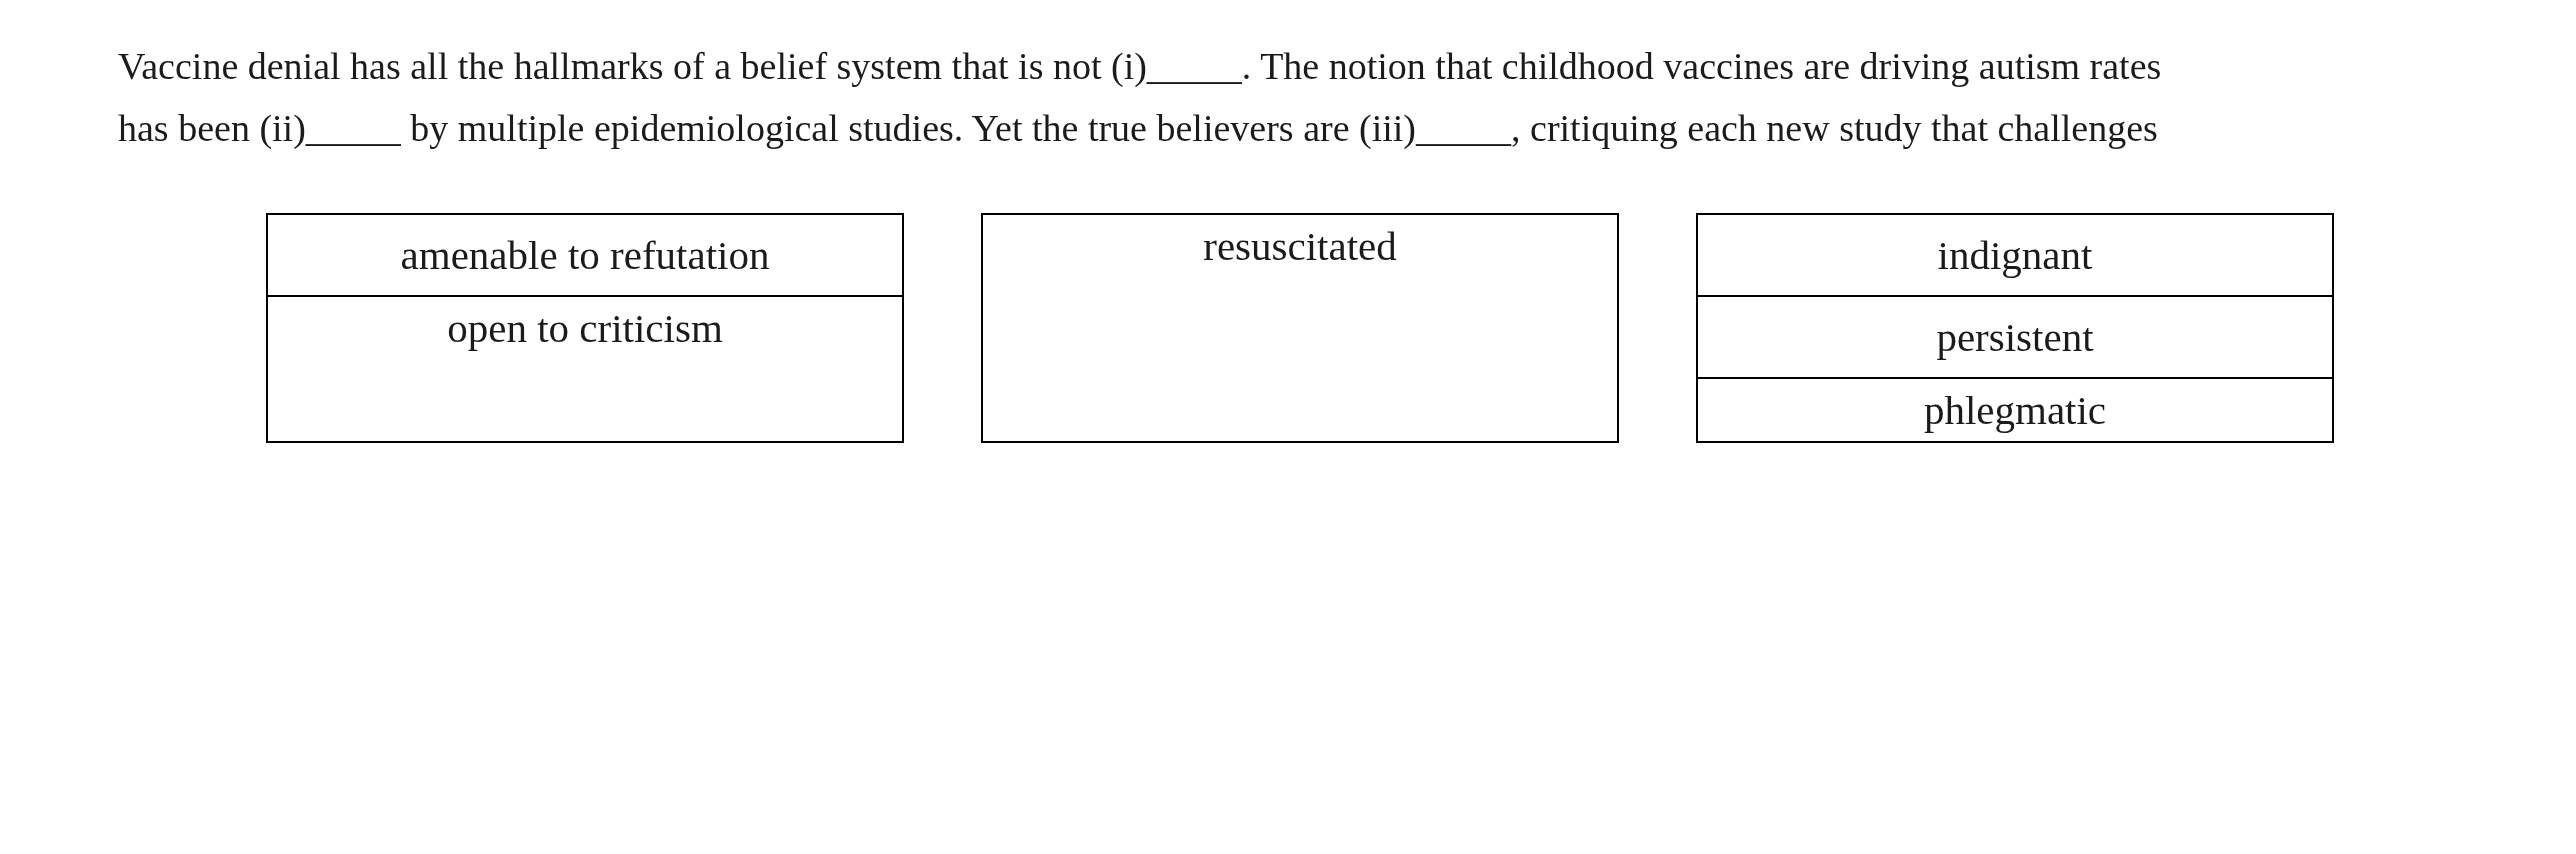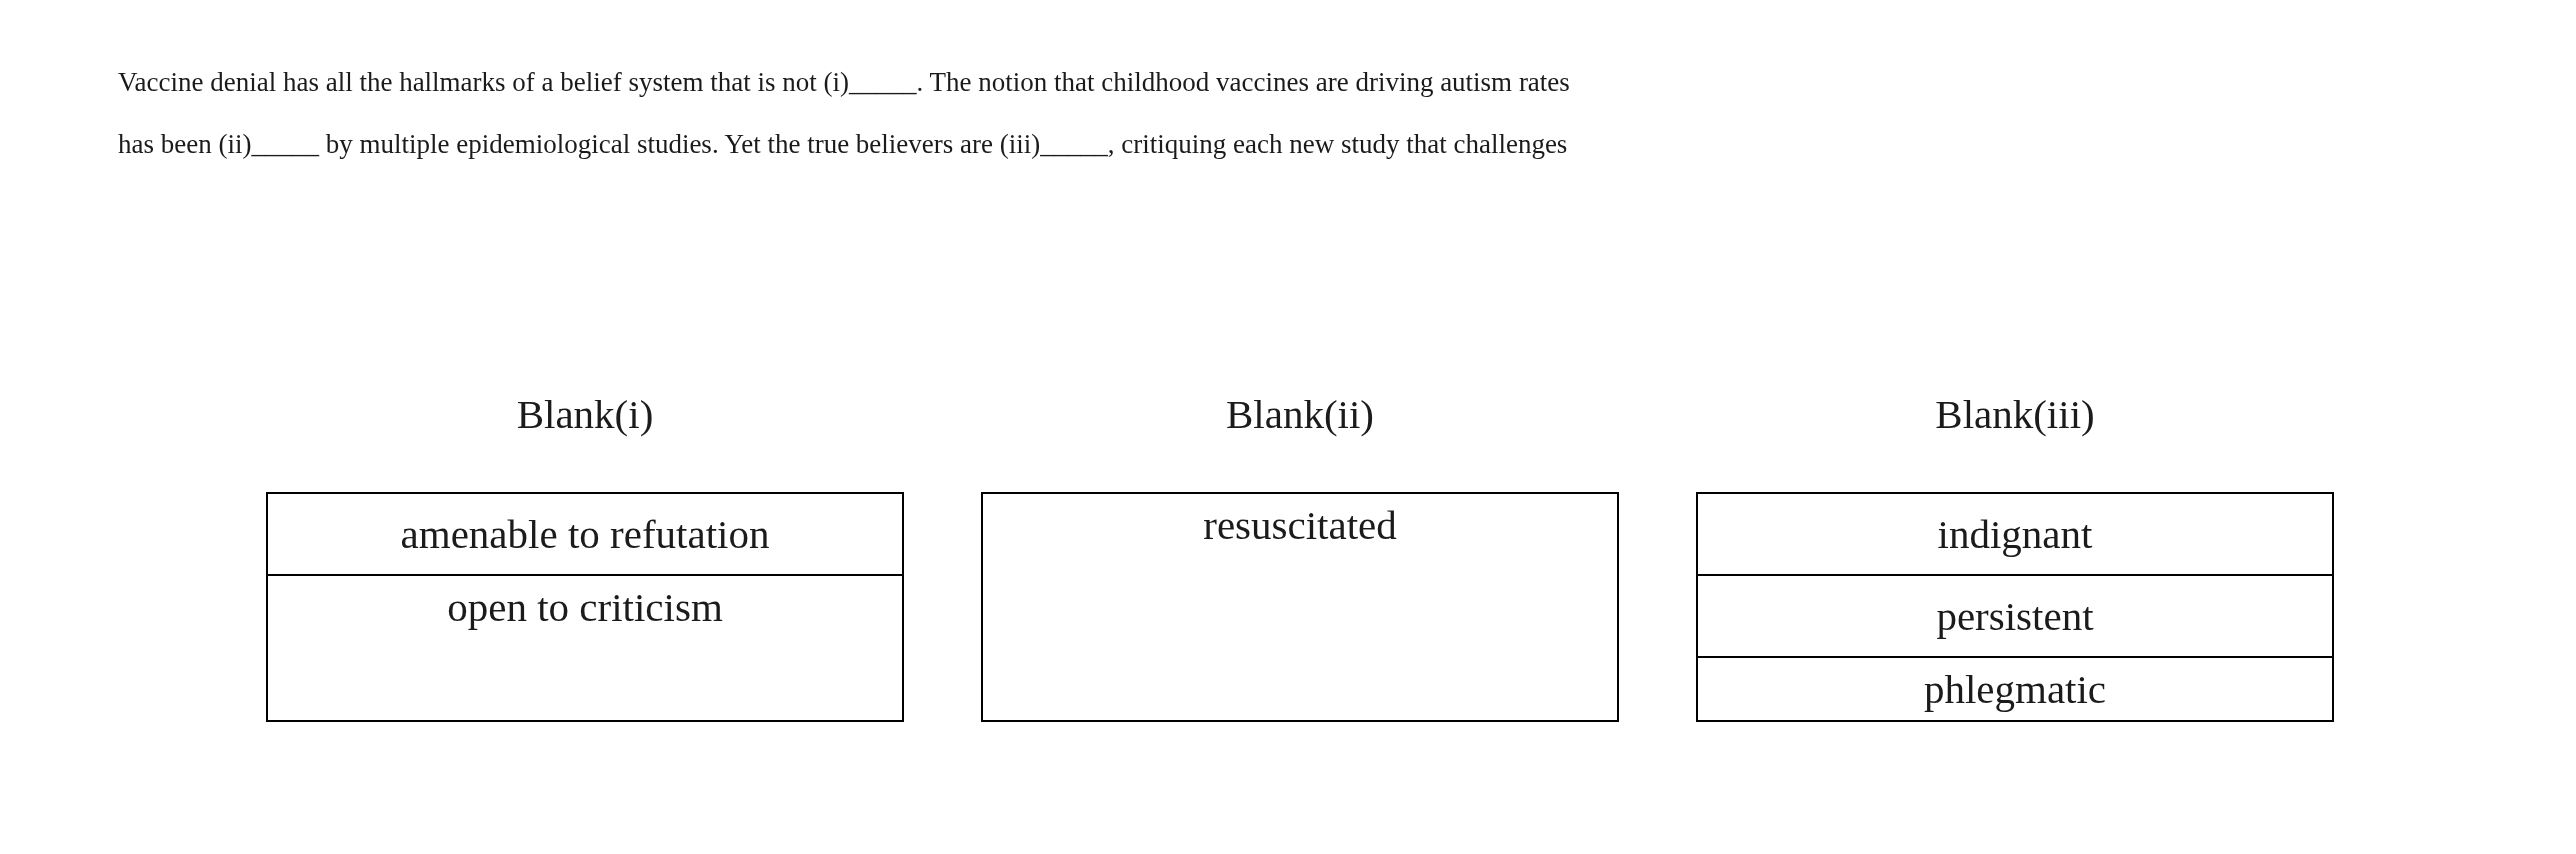--- a/index.html
+++ b/index.html
@@ -11,23 +11,23 @@
   body {
     width: 2576px;
     height: 854px;
     overflow: hidden;
     font-family: "Liberation Serif", "DejaVu Serif", serif;
     color: #1b1b1b;
   }
 
   
   .passage {
-    margin: 51px 0 0 118px;
+    margin: 35px 0 0 118px;
     width: 2366px;
-    font-size: 27px;
+    font-size: 38px;
     line-height: 62px;
   }
   .passage-line {
     white-space: nowrap;
   }
 
   
   .headers-row {
     display: flex;
     gap: 77px;
@@ -68,25 +68,20 @@
 </head>
 <body>
 
 <main>
 
   <div class="passage">
     <div class="passage-line">Vaccine denial has all the hallmarks of a belief system that is not (i)_____. The notion that childhood vaccines are driving autism rates</div>
     <div class="passage-line">has been (ii)_____ by multiple epidemiological studies. Yet the true believers are (iii)_____, critiquing each new study that challenges</div>
   </div>
 
-  <div class="headers-row">
-    <div class="col-header">Blank(i)</div>
-    <div class="col-header">Blank(ii)</div>
-    <div class="col-header">Blank(iii)</div>
-  </div>
 
   <div class="boxes-row">
 
     <div class="option-box">
       <div class="option-row">amenable to refutation</div>
       <div class="option-row">open to criticism</div>
     </div>
 
     <div class="option-box">
       <div class="option-row">resuscitated</div>

